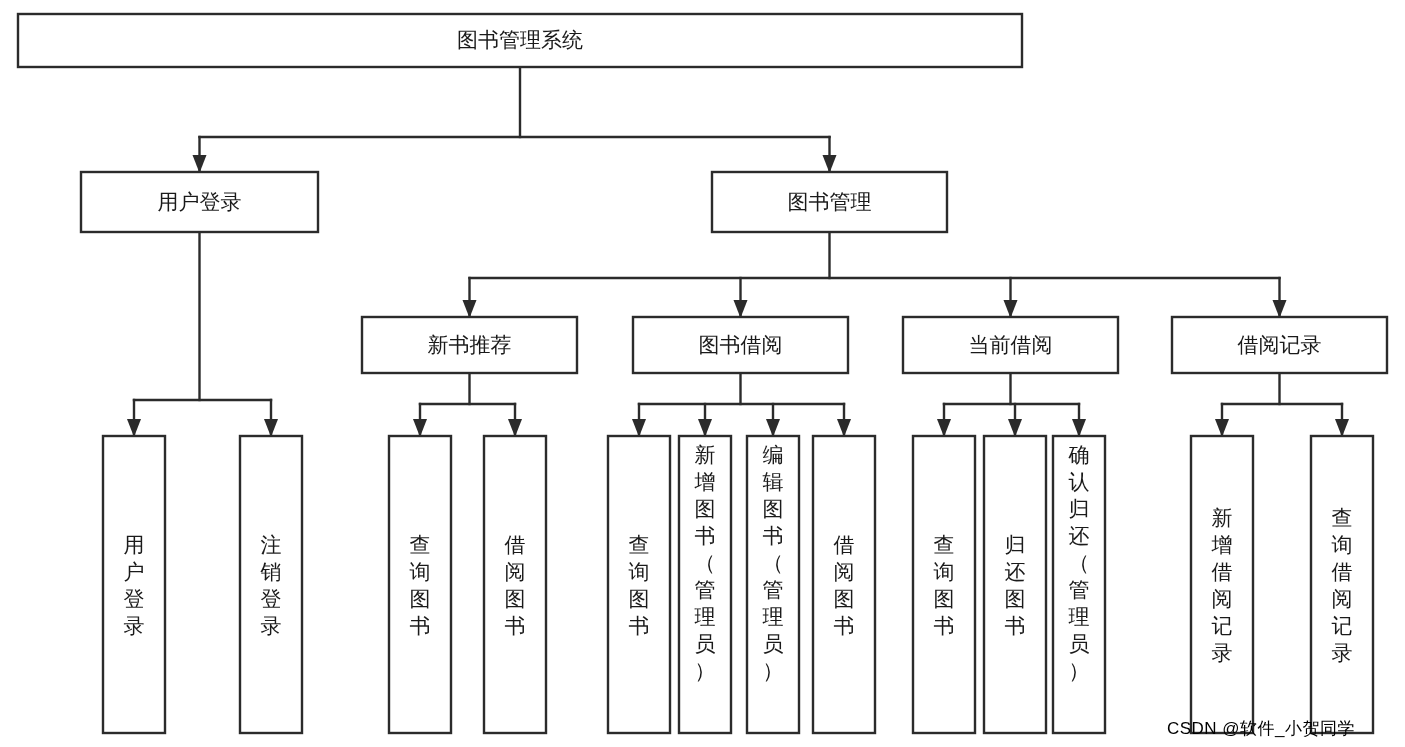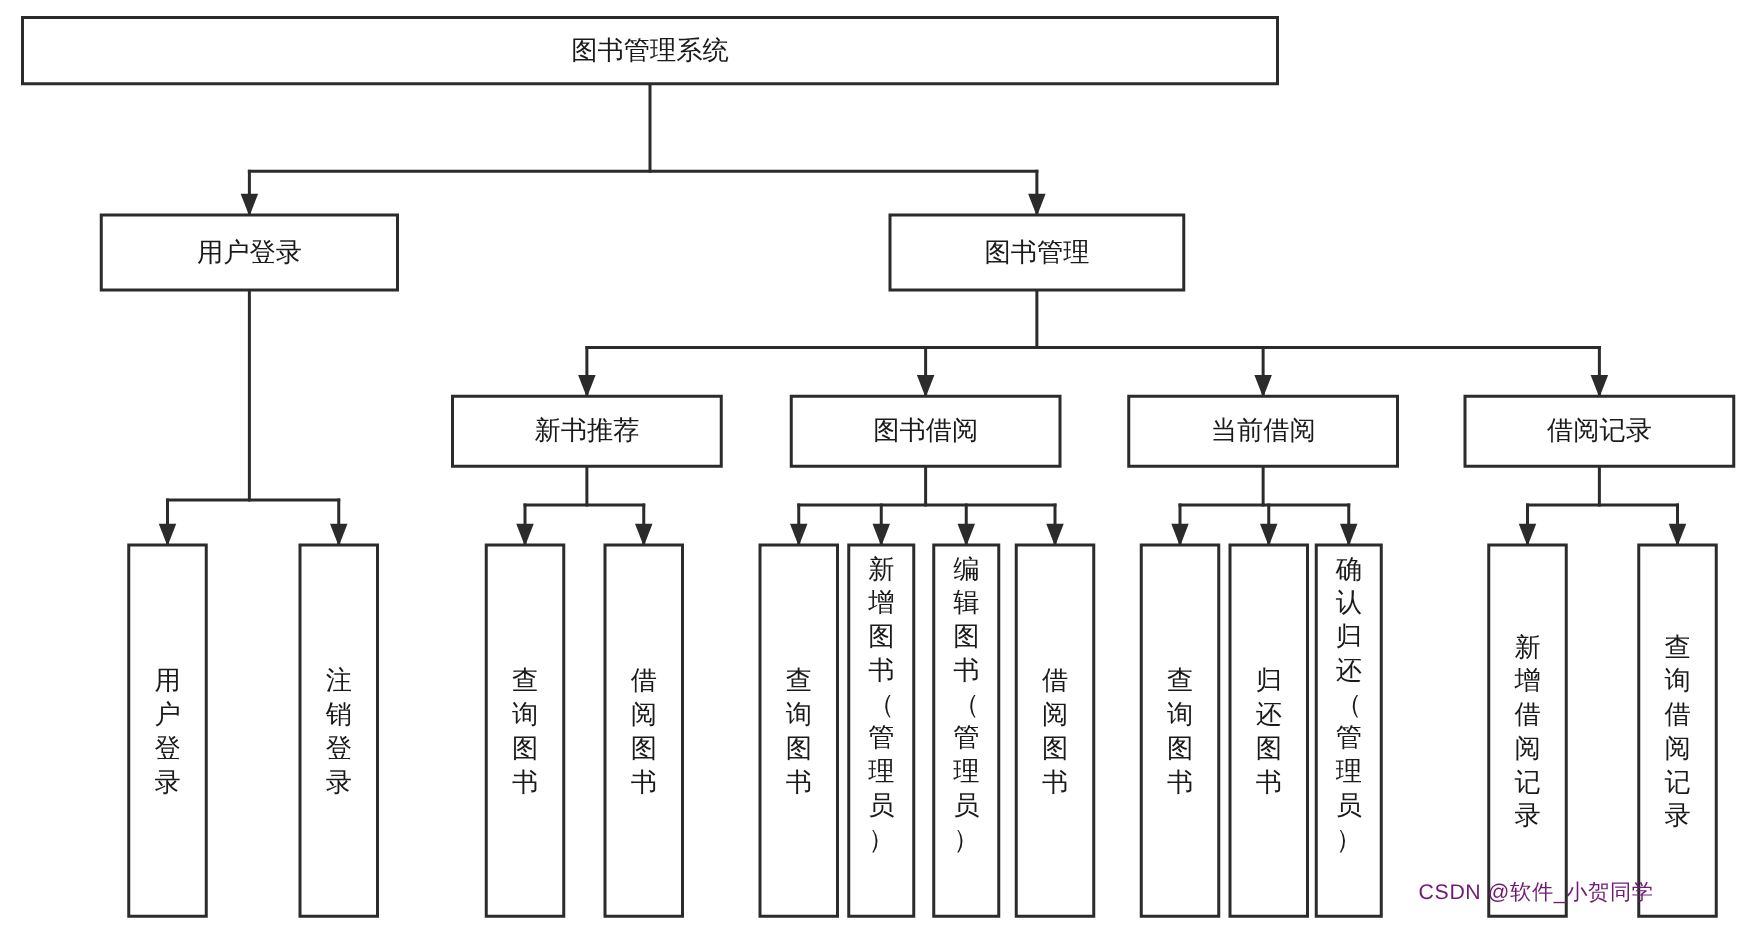--- a/index.html
+++ b/index.html
@@ -11,20 +11,21 @@
     font-family: "Liberation Sans", "DejaVu Sans", sans-serif;
     width: 1405px;
     height: 747px;
     overflow: hidden;
   }
   #diagram-root {
     position: relative;
     width: 1331px;
     height: 747px;
     background: #ffffff;
+    padding-left: 32px;
   }
   svg.tree-canvas {
     position: absolute;
     left: 0;
     top: 0;
     width: 1405px;
     height: 747px;
     display: block;
   }
   .node-box {
@@ -51,22 +52,22 @@
   }
   .node-label-vertical {
     fill: #1a1a1a;
     font-family: "Liberation Sans", "DejaVu Sans", sans-serif;
     font-size: 21px;
     text-anchor: middle;
   }
   .watermark-text {
     position: absolute;
     right: 8px;
-    bottom: 22px;
-    color: #701a75;
+    bottom: 7px;
+    color: #000000;
     font-size: 17px;
     font-family: "Liberation Sans", "DejaVu Sans", sans-serif;
     white-space: nowrap;
     letter-spacing: 0.5px;
     user-select: none;
     margin-left: 48px;
   }
 </style>
 </head>
 <body>

